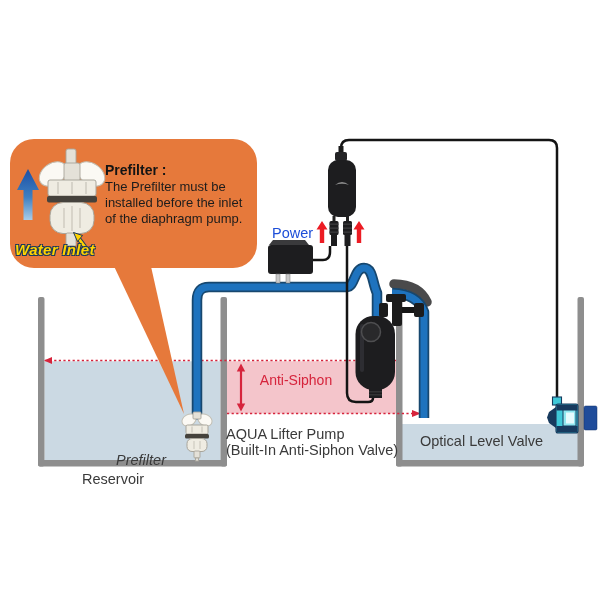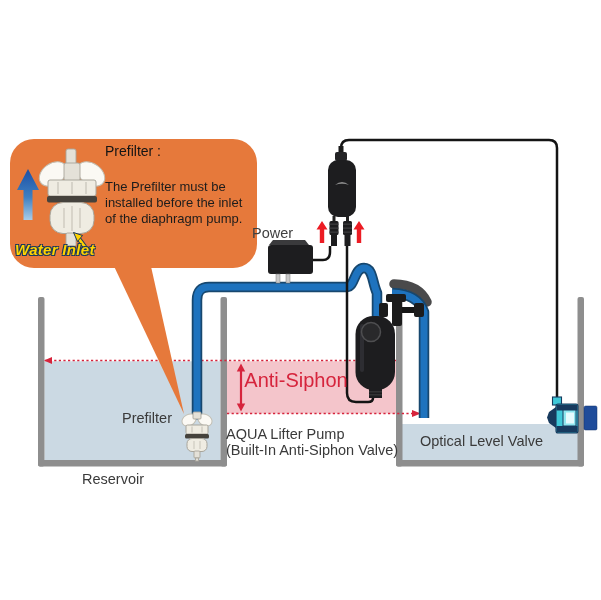--- a/index.html
+++ b/index.html
@@ -18,25 +18,25 @@
   .wire{stroke:#141414;fill:none;stroke-width:2.5px;}
   .dev{fill:var(--c-device);}
   .arrred{fill:var(--c-arrow-red);}
   .cyan{fill:var(--c-cyan);stroke:var(--c-navy);stroke-width:1.1px;}
   .navy{fill:var(--c-navy);}
   .bracket{fill:var(--c-bracket);}
   .photo{fill:#EFECE2;stroke:#A8A59B;stroke-width:1px;}
   .photo2{fill:#E4E1D8;stroke:#A8A59B;stroke-width:0.9px;}
   .wing{fill:#FBF9F4;stroke:#C2BFB4;stroke-width:1px;}
   .darkband{fill:#45423C;}
-  #callout-title{position:absolute;left:105px;top:143px;font-weight:normal;font-size:14px;color:#141414;white-space:nowrap;}
+  #callout-title{position:absolute;left:105px;top:162px;font-weight:bold;font-size:14px;color:#141414;white-space:nowrap;}
   .callout-body-line{position:absolute;left:105px;font-size:13px;color:#1c1c1c;white-space:nowrap;}
   #water-inlet{position:absolute;left:15px;top:241px;font-weight:bold;font-style:italic;font-size:15px;letter-spacing:.3px;color:var(--c-yellow);white-space:nowrap;
     text-shadow:-1px -1px 0 #1b3a5c,1px -1px 0 #1b3a5c,-1px 1px 0 #1b3a5c,1px 1px 0 #1b3a5c;}
-  #anti-siphon-label{position:absolute;left:238px;top:372px;width:116px;text-align:center;color:var(--c-red);font-size:20px;line-height:16.5px;}
+  #anti-siphon-label{position:absolute;left:238px;top:372px;width:116px;text-align:center;color:var(--c-red);font-size:14px;line-height:16.5px;}
 </style>
 </head>
 <body>
 
 <div class="canvas">
 
 <svg width="601" height="600" viewBox="0 0 601 600">
   <defs>
     <linearGradient id="blueArrowGrad" x1="0" y1="0" x2="0" y2="1">
       <stop offset="0" stop-color="#1B4FA5"></stop>
@@ -194,27 +194,27 @@
     <rect class="photo2" x="195.5" y="458" width="3" height="3"></rect>
   </g>
 </svg>
 
 <div id="callout-title">Prefilter :</div>
 <div class="callout-body-line" style="top:179px">The Prefilter must be</div>
 <div class="callout-body-line" style="top:195px">installed before the inlet</div>
 <div class="callout-body-line" style="top:211px">of the diaphragm pump.</div>
 <div id="water-inlet">Water Inlet</div>
 
-<div class="lbl" style="left:252px;top:225px;color:#404040;">Power</div>
+<div class="lbl" style="left:272px;top:225px;color:#1d4ed8;">Power</div>
 
 <div id="anti-siphon-label">
   <div>Anti-Siphon</div>
 </div>
 
-<div class="lbl" style="left:110px;top:410px;width:62px;text-align:right;">Prefilter</div>
+<div class="lbl" style="left:110px;top:452px;width:62px;text-align:center;font-style:italic;">Prefilter</div>
 
 <div class="lbl center" style="left:226px;top:427px;width:176px;line-height:15.5px;">
   <div>AQUA Lifter Pump</div>
   <div>(Built-In Anti-Siphon Valve)</div>
 </div>
 
 <div class="lbl center" style="left:420px;top:433px;width:140px;">Optical Level Valve</div>
 
 <div class="lbl center" style="left:82px;top:471px;width:104px;">Reservoir</div>
 

